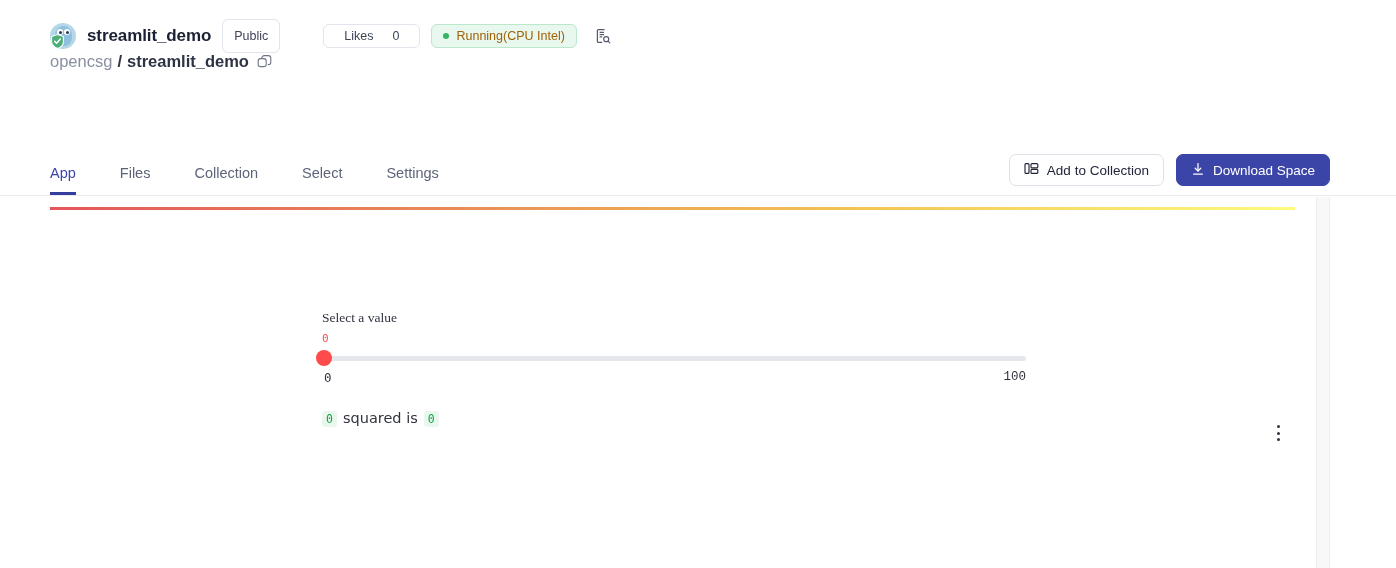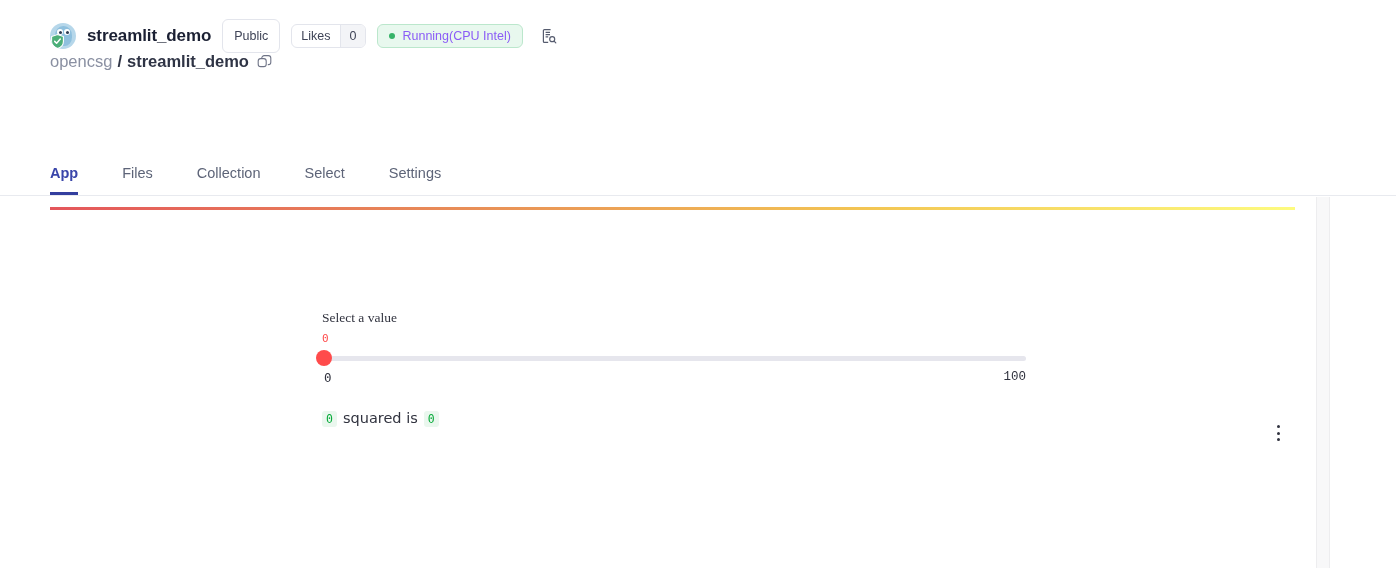--- a/index.html
+++ b/index.html
@@ -89,37 +89,37 @@
     height: 24px;
     border: 1px solid #e3e5ec;
     border-radius: 6px;
     background: #ffffff;
     font-size: 12.5px;
     color: #3f4457;
     white-space: nowrap;
   }
   .badge.public { padding: 16px 11px; }
 
-  .badge.likes { padding: 0; overflow: hidden; }
+  .badge.likes { padding: 11px; overflow: hidden; margin-left: 32px; }
   .badge.likes .likes-label { padding: 0 9px; }
   .badge.likes .likes-count {
     padding: 0 9px;
     align-self: stretch;
     display: flex;
     align-items: center;
     background: #f3f4f7;
     border-left: 1px solid #e3e5ec;
     color: #3f4457;
   }
 
   .badge.running {
     padding: 0 11px;
     background: #e8f8ee;
     border-color: #bbe7cc;
-    color: #8b5cf6;
+    color: #a16207;
     gap: 7px;
   }
   .badge.running .dot {
     width: 6px; height: 6px;
     border-radius: 50%;
     background: #36b368;
     flex: none;
   }
 
   .log-icon-btn {
@@ -171,21 +171,21 @@
     font-size: 14.5px;
     color: #5d6478;
     padding: 0 0 11px 0;
     margin-right: 44px;
     cursor: pointer;
     border-bottom: 3px solid transparent;
     white-space: nowrap;
   }
   .tab.active {
     color: #3a46aa;
-    font-weight: bold;
+    font-weight: normal;
     border-bottom-color: #333e9e;
   }
 
   .tab-actions {
     position: absolute;
     right: 66px; top: 6px;
     display: flex;
     align-items: center;
     gap: 12px;
   }
@@ -407,20 +407,45 @@
         <span>Collection</span>
       </div>
       <div class="tab">
         <span>Select</span>
       </div>
       <div class="tab">
         <span>Settings</span>
       </div>
     </div>
 
+    <div class="tab-actions">
+
+      <div class="btn btn-outline">
+        <span>
+          <svg width="15" height="15" viewBox="0 0 15 15" fill="none" stroke="currentColor" stroke-width="1.15">
+            <rect x="1.0" y="2.6" width="4.0" height="9.8" rx="1"></rect>
+            <rect x="7.0" y="2.6" width="6.8" height="4.3" rx="1"></rect>
+            <rect x="7.0" y="8.3" width="6.8" height="4.1" rx="1"></rect>
+          </svg>
+        </span>
+        <span>Add to Collection</span>
+      </div>
+
+      <div class="btn btn-primary">
+        <span>
+          <svg width="14" height="14" viewBox="0 0 14 14" fill="none" stroke="currentColor" stroke-width="1.25" stroke-linecap="round" stroke-linejoin="round">
+            <path d="M7 1.6 V8.8"></path>
+            <path d="M4.2 6.2 L7 9.0 L9.8 6.2"></path>
+            <path d="M2.6 12.0 H11.4"></path>
+          </svg>
+        </span>
+        <span>Download Space</span>
+      </div>
+
+    </div>
 
   </div>
 
   <div class="appframe">
 
     <div class="st-gradient"></div>
 
     <div class="st-menu">
       <i></i>
       <i></i>

